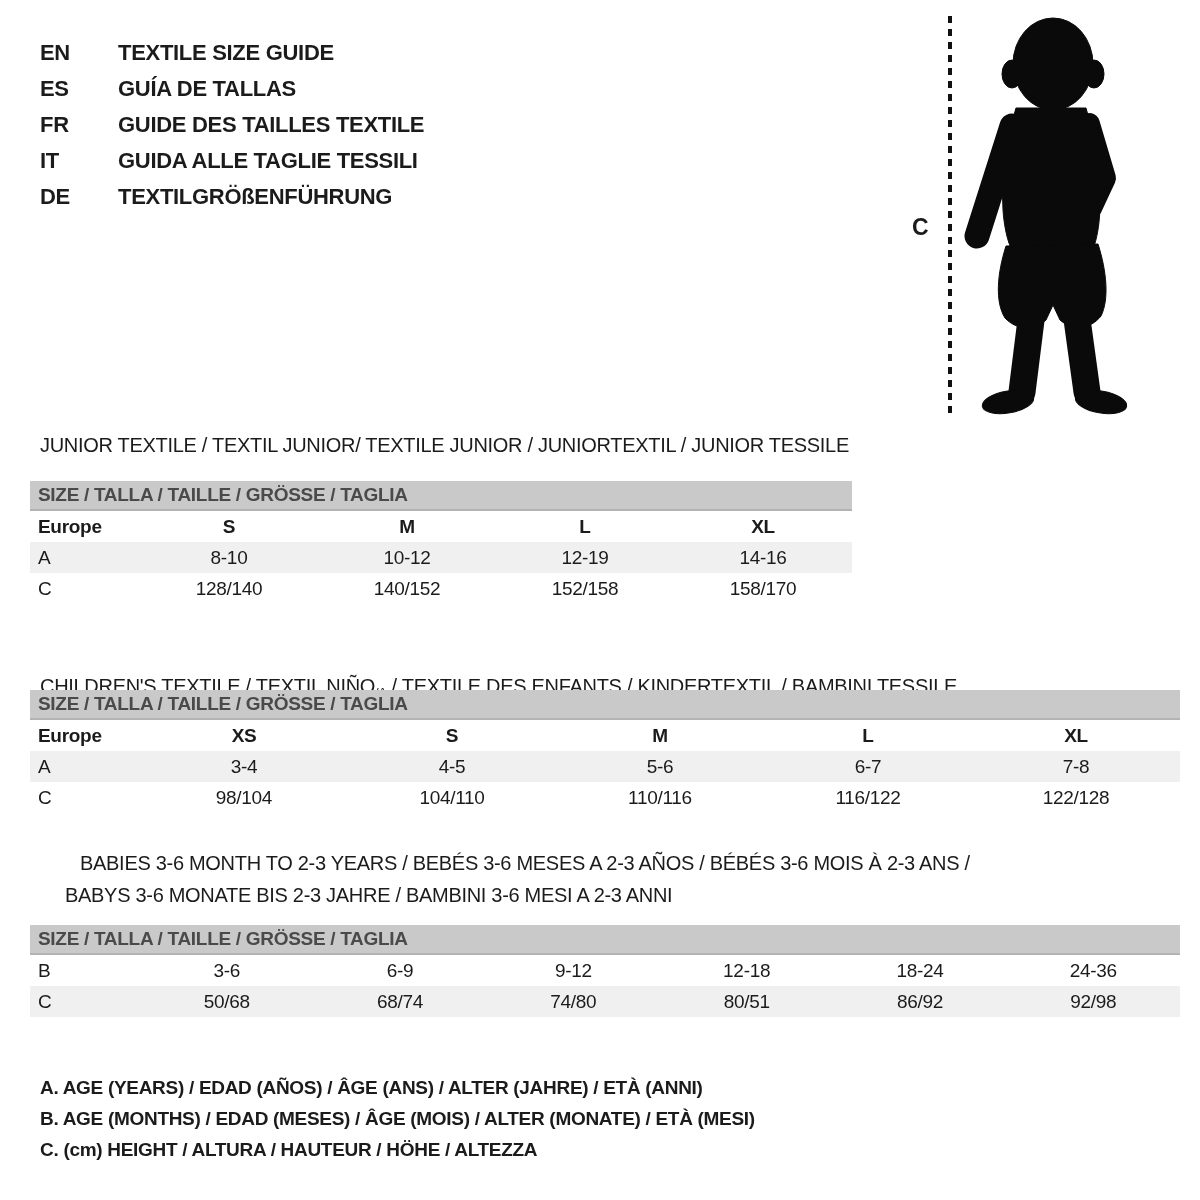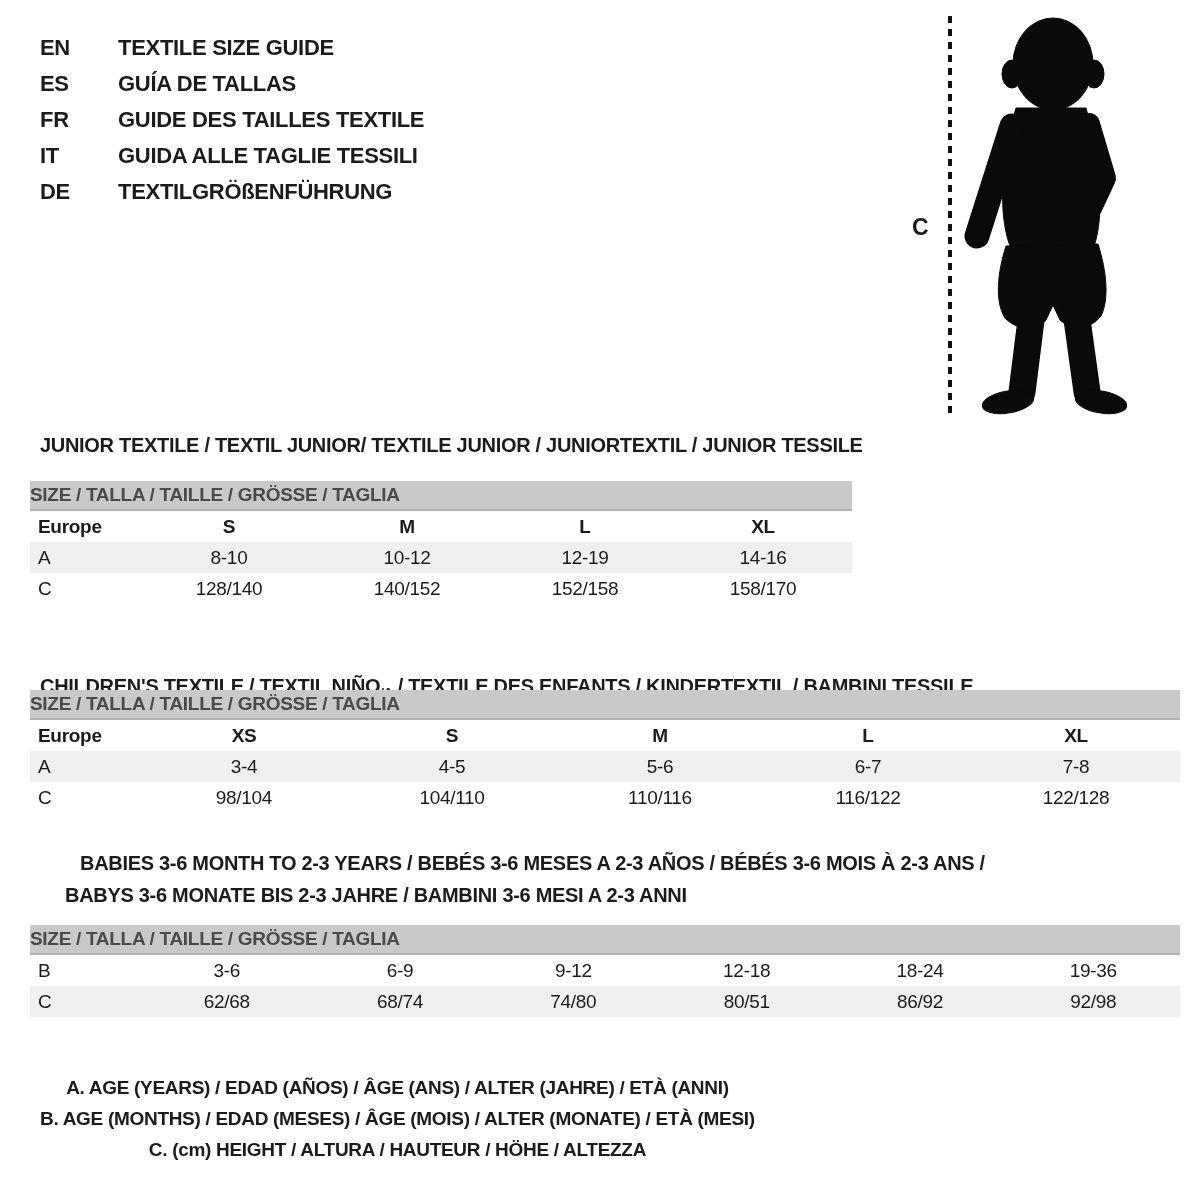--- a/index.html
+++ b/index.html
@@ -3,45 +3,45 @@
 <meta charset="utf-8">
 <style>
   html,body{margin:0;padding:0;background:#fff;}
   #canvas{
     position:relative;width:1200px;height:1200px;background:#ffffff;
     font-family:"Liberation Sans","DejaVu Sans",sans-serif;
     color:#1b1b1b;letter-spacing:-0.3px;overflow:hidden;
   }
   
   .lang-list{position:absolute;left:40px;top:30px;}
-  .lang-row{display:flex;height:36px;align-items:center;font-size:22px;font-weight:bold;}
+  .lang-row{display:flex;height:36px;align-items:flex-end;font-size:22px;font-weight:bold;}
   .lang-code{width:78px;}
   
   .height-line{position:absolute;left:945px;top:14px;}
   .height-label{position:absolute;left:912px;top:214px;font-size:23px;font-weight:bold;}
   .silhouette{position:absolute;left:960px;top:12px;}
   
-  .sec-title{position:absolute;left:40px;font-size:20px;font-weight:bold;white-space:nowrap;}
+  .sec-title{position:absolute;left:40px;font-size:20px;font-weight:normal;white-space:nowrap;}
   .sec-title sub{font-size:13px;vertical-align:-4px;letter-spacing:-0.5px;}
   
   .size-table{position:absolute;left:30px;}
   .bar{
     height:28px;line-height:28px;background:#c9c9c9;border-bottom:2px solid #b3b3b3;
-    padding-left:0;font-size:19px;font-weight:bold;color:#4a4a4a;
+    padding-left:8px;font-size:19px;font-weight:bold;color:#4a4a4a;
   }
   .row{display:flex;height:31px;line-height:31px;font-size:19px;}
   .row.hdr{font-weight:bold;align-items:center;}
   .row.shaded{background:#f0f0f0;}
   .lab{width:110px;padding-left:8px;box-sizing:border-box;}
   .val{flex:1;text-align:center;}
   .t-junior{top:481px;width:822px;}
   .t-children{top:690px;width:1150px;}
   .t-babies{top:925px;width:1150px;}
   
-  .legend{position:absolute;left:40px;top:1072px;font-size:19px;font-weight:bold;text-align:center;}
+  .legend{position:absolute;left:40px;top:1072px;font-size:19px;font-weight:bold;}
   .legend div{height:31px;line-height:31px;white-space:nowrap;}
 </style>
 </head>
 <body>
 
 <div id="canvas">
 
   <div class="lang-list">
     <div class="lang-row">
       <span class="lang-code">EN</span>
@@ -156,25 +156,25 @@
 
   <div class="size-table t-babies">
     <div class="bar">SIZE / TALLA / TAILLE / GRÖSSE / TAGLIA</div>
     <div class="row">
       <span class="lab">B</span>
       <span class="val">3-6</span>
       <span class="val">6-9</span>
       <span class="val">9-12</span>
       <span class="val">12-18</span>
       <span class="val">18-24</span>
-      <span class="val">19-36</span>
+      <span class="val">24-36</span>
     </div>
     <div class="row shaded">
       <span class="lab">C</span>
-      <span class="val">62/68</span>
+      <span class="val">50/68</span>
       <span class="val">68/74</span>
       <span class="val">74/80</span>
       <span class="val">80/51</span>
       <span class="val">86/92</span>
       <span class="val">92/98</span>
     </div>
   </div>
 
   <div class="legend">
     <div>A. AGE (YEARS) / EDAD (AÑOS) / ÂGE (ANS) / ALTER (JAHRE) / ETÀ (ANNI)</div>

